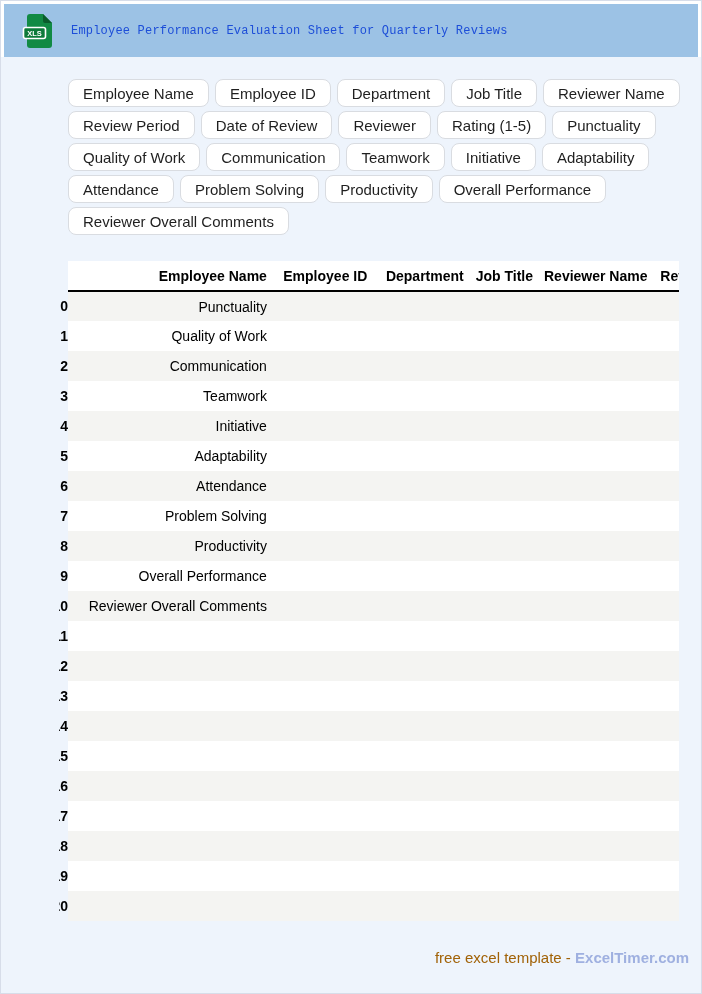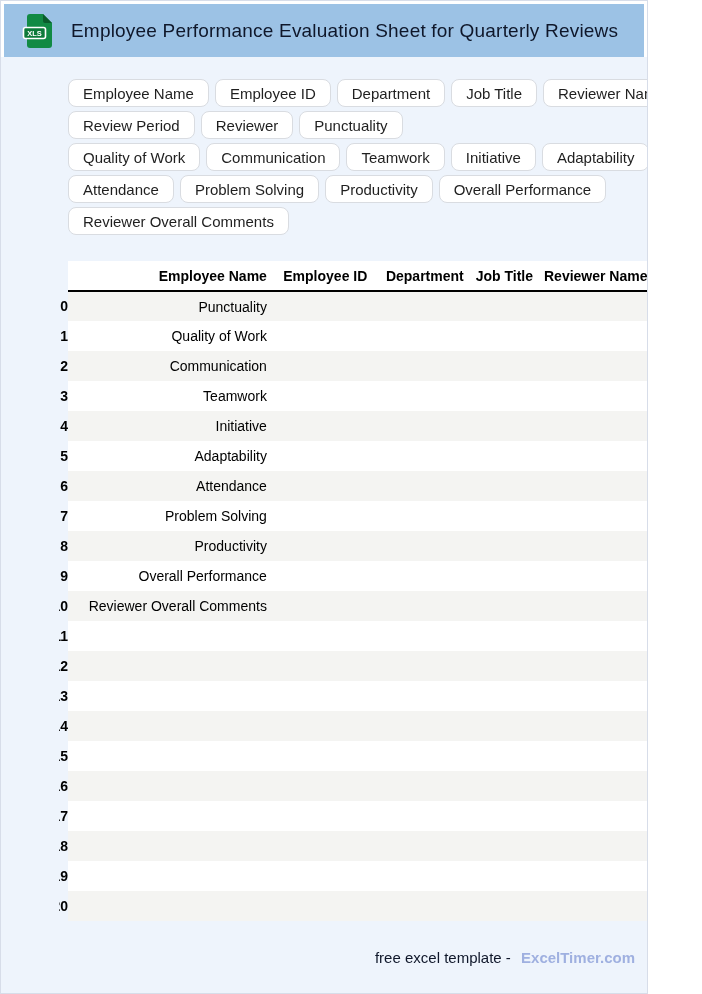--- a/index.html
+++ b/index.html
@@ -1,38 +1,39 @@
 <!DOCTYPE html>
 <html><head>
 <meta charset="utf-8">
 <style>
   * { margin:0; padding:0; box-sizing:border-box; }
   html,body { background:#fff; }
   body { font-family:"Liberation Sans", sans-serif; }
 
   .page {
-    width:648px; height:994px;
+    width:702px; height:994px;
     background:#eef4fc;
     border:1px solid #d7dde9;
     overflow:hidden;
     position:relative;
   }
 
   
   .titlebar-wrap { background:#ffffff; padding:3px 3px 0 3px; }
   .titlebar {
     background:#9cc2e5;
     height:53px;
     display:flex; align-items:center;
     padding-left:17px;
   }
   .xls-icon { flex:0 0 auto; margin-right:16px; display:block; }
   .page-title {
-    color:#0f172a; font-size:19px; font-weight:500; letter-spacing:0.2px;
+    color:#1d4ed8; font-size:12px; font-weight:500; letter-spacing:0.2px;
     white-space:nowrap;
+    font-family:Liberation Mono, monospace;
   }
 
   
   .chips { margin:22px 0 0 67px; }
   .chip-row { display:flex; gap:6px; margin-bottom:4px; }
   .chip {
     display:inline-flex; align-items:center;
     height:28px; padding:0 14px;
     background:#ffffff;
     border:1px solid #d9dce1;
@@ -66,22 +67,22 @@
   tbody tr:nth-child(odd) td { background:#f4f4f2; }
   tbody tr:nth-child(even) td { background:#ffffff; }
 
   
   .footer {
     margin-top:28px;
     padding-right:12px;
     text-align:right;
     font-size:15px;
   }
-  .footer .prefix { color:#0f172a; }
-  .footer .brand { color:#9fb0e0; font-weight:bold; margin-left:6px; }
+  .footer .prefix { color:#a16207; }
+  .footer .brand { color:#9fb0e0; font-weight:bold; }
 </style>
 </head>
 <body>
 
 <div class="page">
 
   <div class="titlebar-wrap">
     <div class="titlebar">
       <svg class="xls-icon" width="34" height="36" viewBox="0 0 34 36">
         <path d="M9 1 h13 l9 9 v22 a3 3 0 0 1 -3 3 H9 a3 3 0 0 1 -3 -3 V4 a3 3 0 0 1 3 -3 z" fill="#118a44"></path>
@@ -96,21 +97,23 @@
   <div class="chips" id="chip-rows">
       <div class="chip-row">
         <span class="chip">Employee Name</span>
         <span class="chip">Employee ID</span>
         <span class="chip">Department</span>
         <span class="chip">Job Title</span>
         <span class="chip">Reviewer Name</span>
       </div>
       <div class="chip-row">
         <span class="chip">Review Period</span>
+        <span class="chip">Date of Review</span>
         <span class="chip">Reviewer</span>
+        <span class="chip">Rating (1-5)</span>
         <span class="chip">Punctuality</span>
       </div>
       <div class="chip-row">
         <span class="chip">Quality of Work</span>
         <span class="chip">Communication</span>
         <span class="chip">Teamwork</span>
         <span class="chip">Initiative</span>
         <span class="chip">Adaptability</span>
       </div>
       <div class="chip-row">

